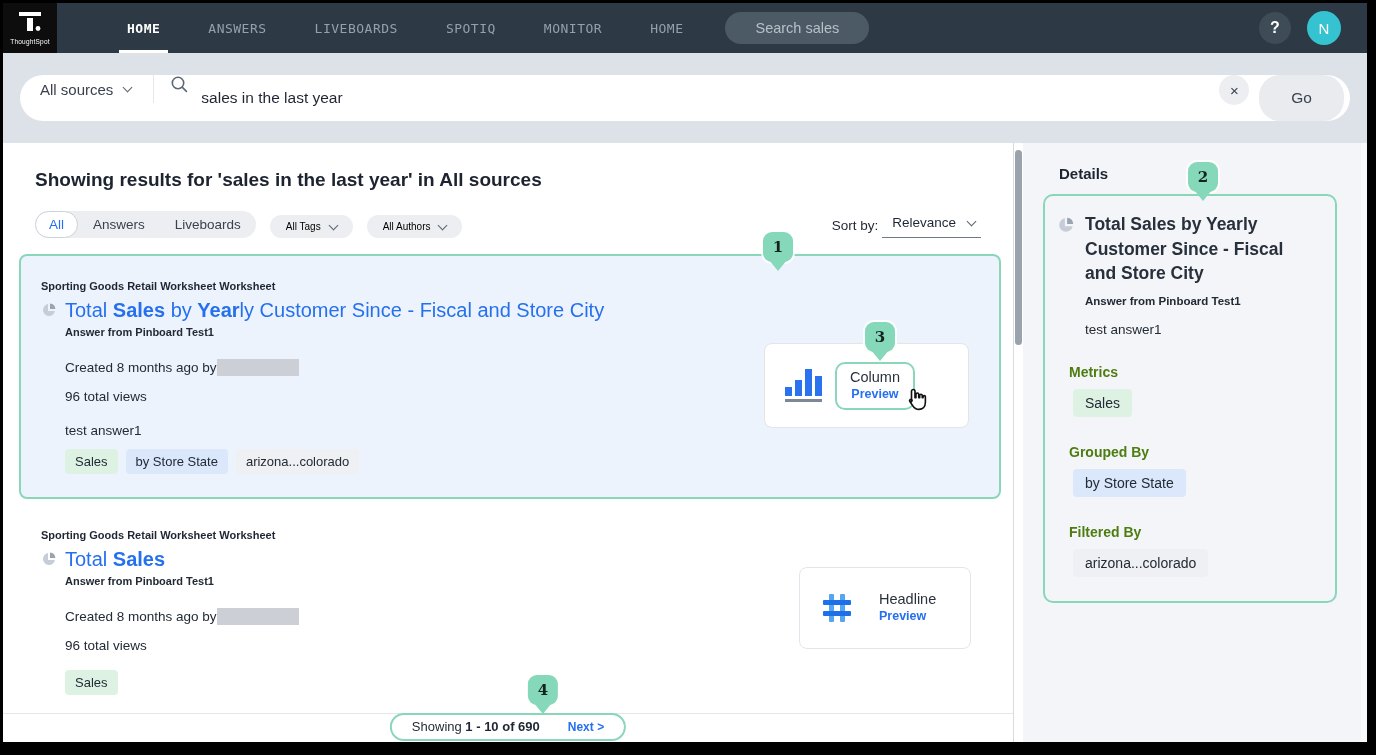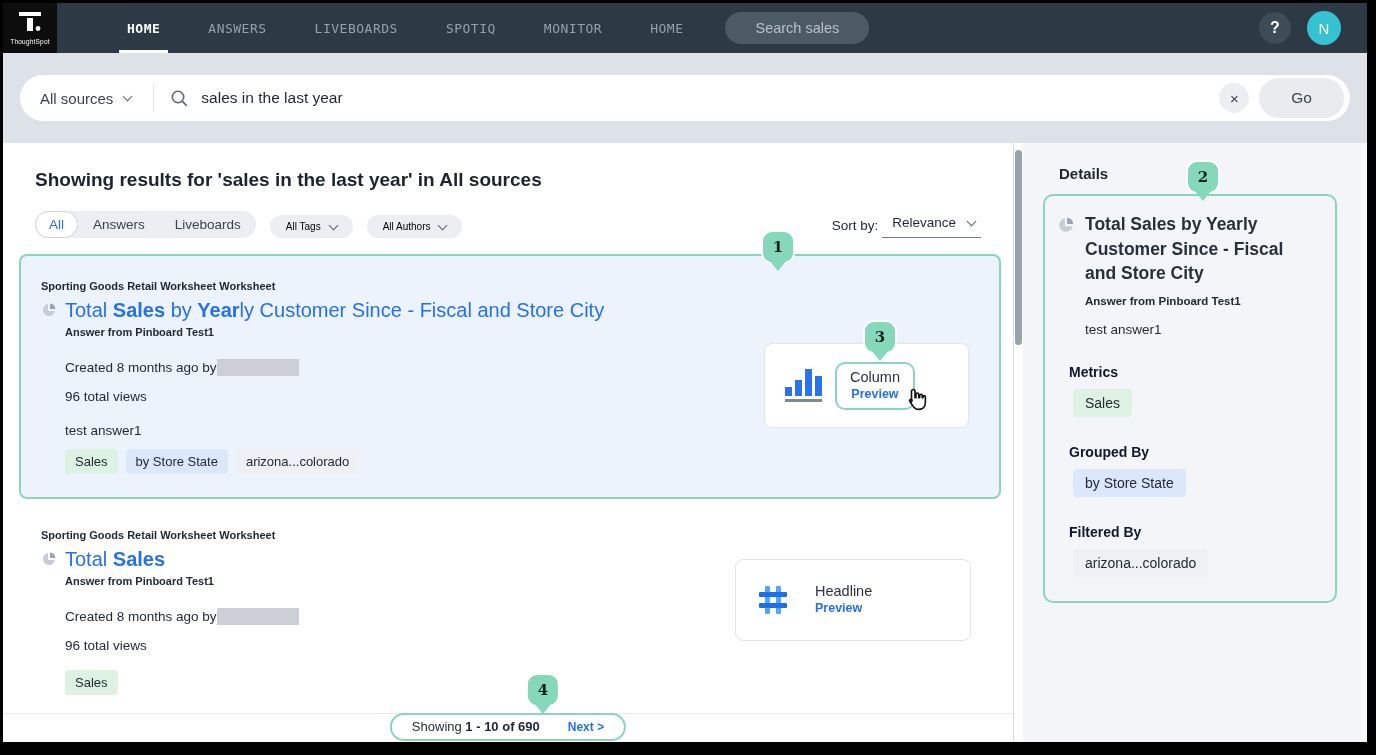--- a/index.html
+++ b/index.html
@@ -15,21 +15,21 @@
   .nav-item{font-family:"DejaVu Sans Mono",monospace;font-size:13px;color:#94a0aa;padding:0 24px;display:flex;align-items:center;position:relative;letter-spacing:.5px;cursor:pointer;}
   .nav-item.active{color:#fff;font-weight:bold;}
   .nav-item.active::after{content:"";position:absolute;left:16px;right:16px;bottom:0;height:3px;background:#fff;}
   .nav-search-pill{align-self:center;margin-left:18px;background:#4c5a66;color:#b7c0c8;border-radius:18px;padding:8px 30px;font-size:14.5px;cursor:pointer;}
   .nav-right{margin-left:auto;display:flex;align-items:center;gap:16px;padding-right:26px;}
   .help-btn{width:32px;height:32px;border-radius:50%;background:#3e4c58;color:#fff;font-size:16px;font-weight:bold;display:flex;align-items:center;justify-content:center;cursor:pointer;}
   .avatar{width:34px;height:34px;border-radius:50%;background:#35c3d1;color:#fff;font-size:15px;display:flex;align-items:center;justify-content:center;cursor:pointer;}
 
   
   .search-section{flex:0 0 90px;background:#dde1e8;display:flex;align-items:center;padding:0 17px;}
-  .search-bar{background:#fff;border-radius:24px;height:46px;flex:1;display:flex;align-items:center;padding-right:6px;}
+  .search-bar{background:#fff;border-radius:24px;height:46px;flex:1;display:flex;padding-right:6px;}
   .source-select{display:flex;align-items:center;gap:11px;padding:0 22px 0 20px;font-size:15px;color:#39424e;height:28px;border-right:1px solid #e4e7eb;cursor:pointer;white-space:nowrap;}
   .chev{width:7px;height:7px;border-right:1.8px solid #5a6472;border-bottom:1.8px solid #5a6472;transform:rotate(45deg);margin-top:-3px;}
   .search-mag{margin:0 10px 0 16px;display:flex;}
   .search-input{border:none;outline:none;flex:1;font-size:15.5px;color:#1f2633;background:transparent;font-family:"Liberation Sans",sans-serif;}
   .clear-btn{width:30px;height:30px;border-radius:50%;background:#eceef2;color:#39424e;font-size:15px;display:flex;align-items:center;justify-content:center;margin-right:10px;cursor:pointer;flex:0 0 30px;}
   .go-btn{background:#e9ebef;border:none;border-radius:21px;padding:11px 32px;font-size:15.5px;color:#39424e;cursor:pointer;font-family:"Liberation Sans",sans-serif;}
 
   
   .body-row{flex:1;display:flex;min-height:0;}
   .results-area{flex:0 0 1010px;width:1010px;background:#fff;position:relative;overflow:hidden;}
@@ -84,21 +84,21 @@
   .pagination b{font-weight:700;}
   .next-link{font-size:12px;font-weight:700;color:#2570ee;cursor:pointer;}
 
   
   .details-heading{font-size:15px;font-weight:700;color:#1d2430;margin:22px 0 0 36px;}
   .details-card{position:relative;margin:12px 24px 0 20px;border:2px solid #8ad6b9;border-radius:10px;padding:16px 14px 24px 12px;}
   .details-title-row{display:flex;align-items:flex-start;gap:10px;}
   .details-title{font-size:17.5px;font-weight:700;color:#28303c;line-height:1.4;width:216px;}
   .details-subtitle{font-size:11.5px;font-weight:700;color:#222a35;margin:9px 0 0 28px;}
   .details-desc{font-size:13.5px;color:#232b36;margin:15px 0 0 28px;}
-  .d-section-heading{font-size:14px;font-weight:700;color:#0f172a;margin:27px 0 0 12px;}
+  .d-section-heading{font-size:14px;font-weight:700;color:#4d7c0f;margin:27px 0 0 12px;}
   .d-tag{display:inline-block;font-size:14px;color:#232b36;padding:6px 12px;border-radius:4px;margin:9px 0 0 16px;}
 
   
   .callout{position:absolute;width:30px;height:30px;background:#85d8ba;border-radius:9px;display:flex;align-items:center;justify-content:center;
            font-family:"DejaVu Serif",serif;font-size:15px;font-weight:700;color:#15231f;z-index:5;box-shadow:0 0 0 2px rgba(255,255,255,.85);}
   .callout::after{content:"";position:absolute;top:100%;left:50%;transform:translateX(-50%);border:9px solid transparent;border-top:11px solid #85d8ba;border-bottom:0;margin-top:-2px;}
   .callout-1{top:-24px;left:742px;}
   .callout-2{top:-34px;left:143px;}
   .callout-3{top:-42px;left:28px;}
   .callout-4{top:-40px;left:136px;}
@@ -242,21 +242,21 @@
         <div class="card-subtitle">Answer from Pinboard Test1</div>
         <div class="card-meta created">
           <span>Created 8 months ago by</span>
           <span class="redact"></span>
         </div>
         <div class="card-meta views">96 total views</div>
         <div class="tag-row" style="margin-top:17px">
           <span class="tag green">Sales</span>
         </div>
 
-        <div class="preview-box" style="top:46px;width:236px;height:82px">
+        <div class="preview-box" style="top:54px;width:172px;height:82px">
           <span class="hash-icon">
             <svg width="34" height="34" viewBox="0 0 34 34">
                 <rect x="9" y="3" width="5" height="28" rx="1" fill="#54a6ee"></rect>
                 <rect x="20" y="3" width="5" height="28" rx="1" fill="#54a6ee"></rect>
                 <rect x="3" y="9" width="28" height="5" rx="1" fill="#1f6fea"></rect>
                 <rect x="3" y="20" width="28" height="5" rx="1" fill="#1f6fea"></rect>
               </svg>
           </span>
           <div class="preview-label-box plain">
             <div class="preview-type">Headline</div>

